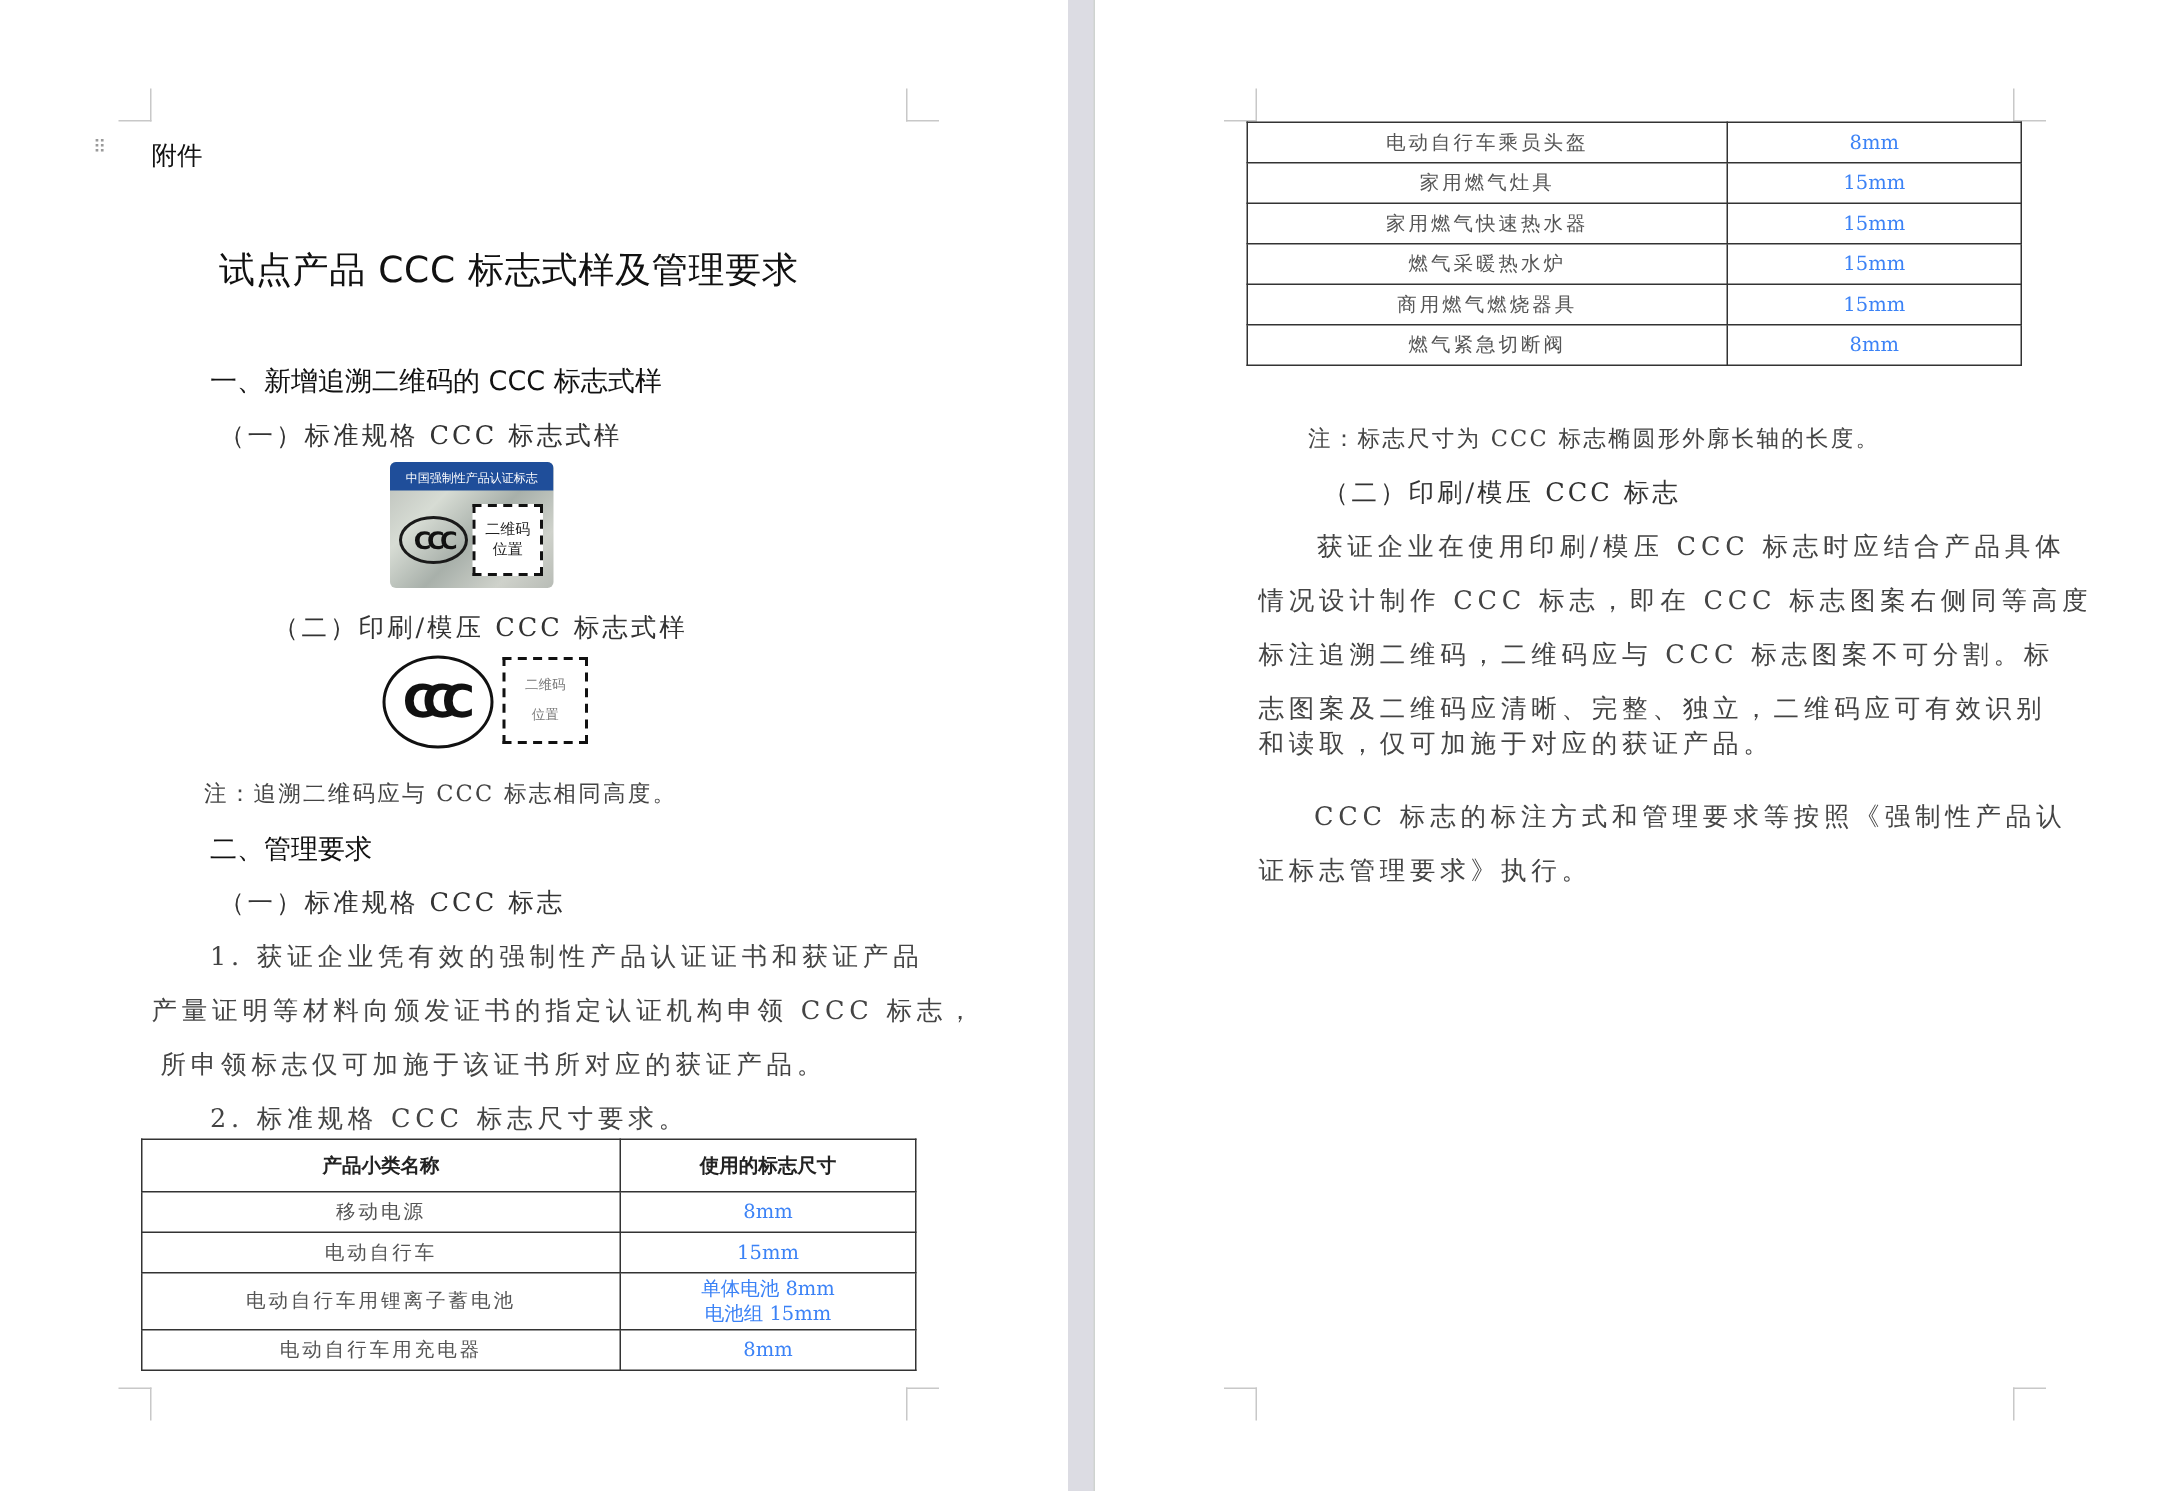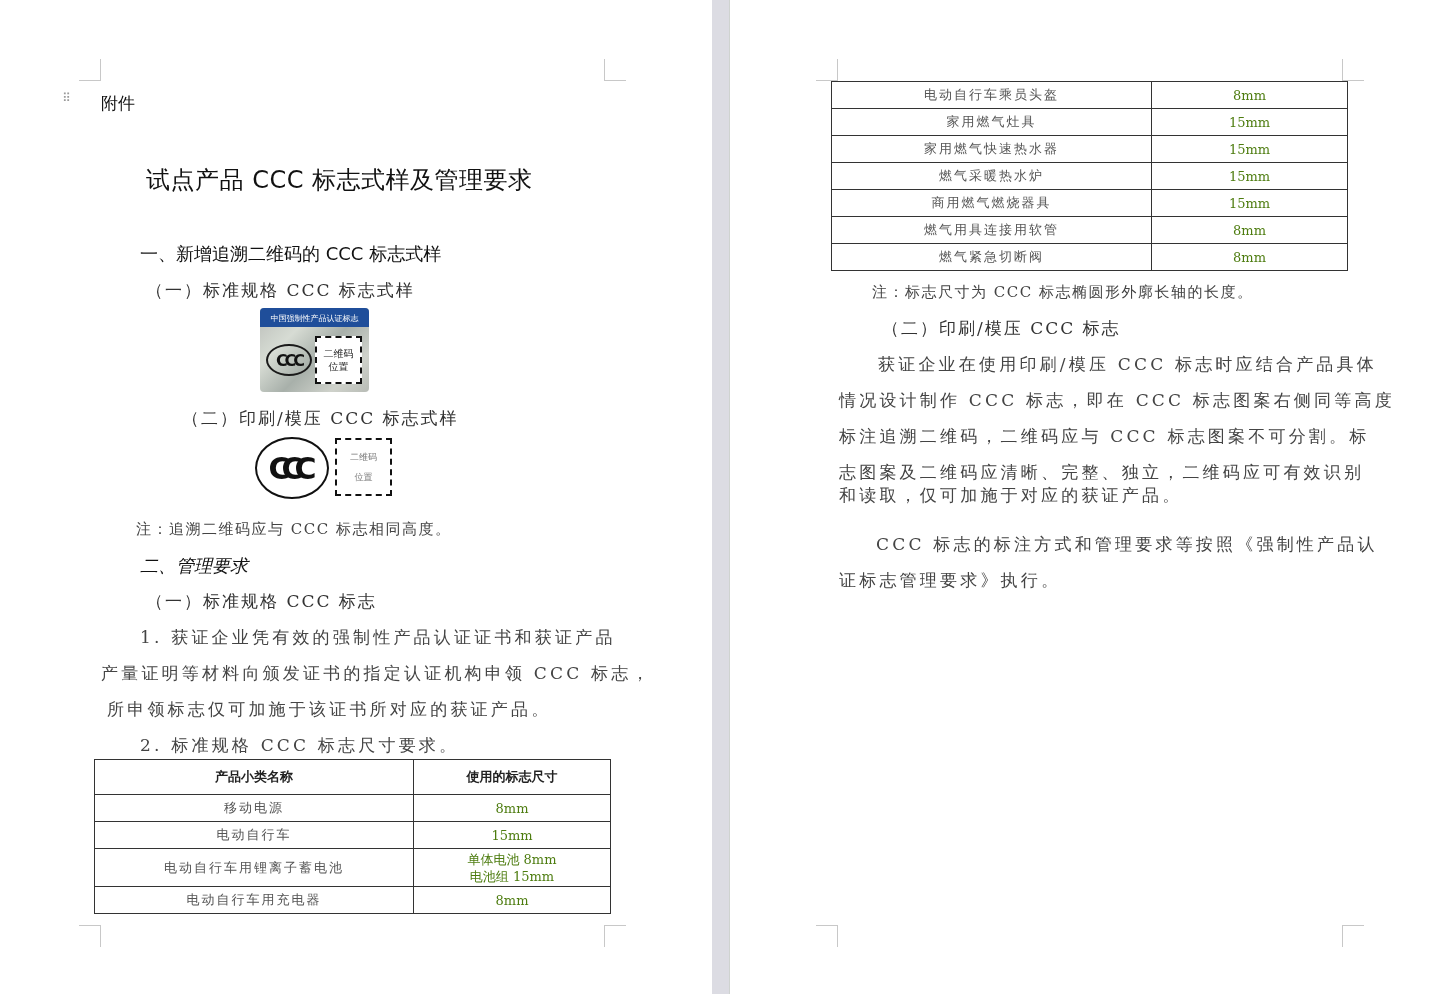--- a/index.html
+++ b/index.html
@@ -37,21 +37,21 @@
 
   
   .print-oval { position: absolute; left: 255px; top: 437px; width: 74px; height: 62px; border: 2.5px solid #111; border-radius: 50%; display: flex; align-items: center; justify-content: center; }
   .print-oval span { font-family: "DejaVu Sans", sans-serif; font-weight: bold; font-size: 30px; color: #111; letter-spacing: -9px; margin-left: -8px; }
   .print-qr { position: absolute; left: 335px; top: 438px; width: 57px; height: 58px; border: 2.5px dashed #111; display: flex; flex-direction: column; align-items: center; justify-content: center; font-size: 9px; color: #777; line-height: 20px; }
 
   table.spec { position: absolute; border-collapse: collapse; font-size: 13px; color: #555; }
   table.spec td, table.spec th { border: 1.5px solid #333; text-align: center; vertical-align: middle; }
   table.spec th { font-family: "DejaVu Sans", sans-serif; font-weight: bold; color: #222; font-size: 13px; }
   table.spec td.name { letter-spacing: 2px; }
-  table.spec td.size { color: #4d7c0f; font-size: 13px; }
+  table.spec td.size { color: #3b82f6; font-size: 13px; }
   .t1 { left: 94px; top: 759px; width: 517px; }
   .t1 th { height: 35px; }
   .t1 td { height: 27px; }
   .t1 tr.tall td { height: 38px; line-height: 17px; }
   .t2 { left: 831px; top: 81px; width: 517px; }
   .t2 td { height: 27px; }
 </style>
 </head>
 <body>
 
@@ -84,21 +84,21 @@
   <div class="print-oval">
       <span>CCC</span>
     </div>
   <div class="print-qr">
     <span>二维码</span>
     <span>位置</span>
   </div>
 
   <div class="txt note" style="left:136px; top:520px;">注：追溯二维码应与 CCC 标志相同高度。</div>
 
-  <div class="txt h1 sans" style="left:140px; top:554px;font-style:italic;">二、管理要求</div>
+  <div class="txt h1 sans" style="left:140px; top:554px;">二、管理要求</div>
   <div class="txt h2" style="left:146px; top:590px;">（一）标准规格 CCC 标志</div>
 
   <div class="txt body" style="left:140px; top:626px;">1. 获证企业凭有效的强制性产品认证证书和获证产品</div>
   <div class="txt body" style="left:101px; top:662px;">产量证明等材料向颁发证书的指定认证机构申领 CCC 标志，</div>
   <div class="txt body" style="left:107px; top:698px;">所申领标志仅可加施于该证书所对应的获证产品。</div>
   <div class="txt body" style="left:140px; top:734px;">2. 标准规格 CCC 标志尺寸要求。</div>
 
   <table class="spec t1">
     <tbody>
         <tr>
@@ -153,24 +153,20 @@
   </tr>
   <tr>
     <td class="name">燃气采暖热水炉</td>
     <td class="size">15mm</td>
   </tr>
   <tr>
     <td class="name">商用燃气燃烧器具</td>
     <td class="size">15mm</td>
   </tr>
   <tr>
-    <td class="name">燃气用具连接用软管</td>
-    <td class="size">8mm</td>
-  </tr>
-  <tr>
     <td class="name">燃气紧急切断阀</td>
     <td class="size">8mm</td>
   </tr>
 </tbody>
   </table>
 
 <div class="txt note" style="left:872px; top:283px;">注：标志尺寸为 CCC 标志椭圆形外廓长轴的长度。</div>
 <div class="txt h2" style="left:882px; top:317px;">（二）印刷/模压 CCC 标志</div>
 
 <div class="txt body" style="left:878px; top:353px;">获证企业在使用印刷/模压 CCC 标志时应结合产品具体</div>

